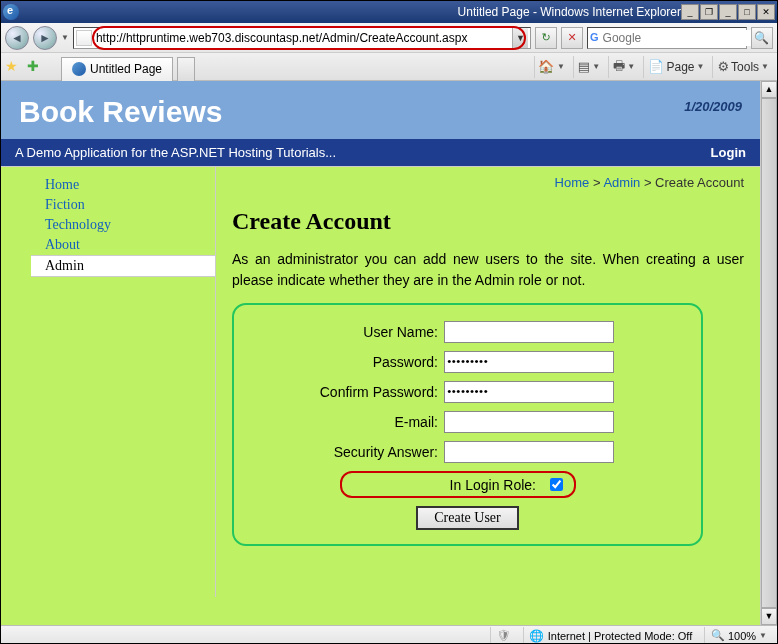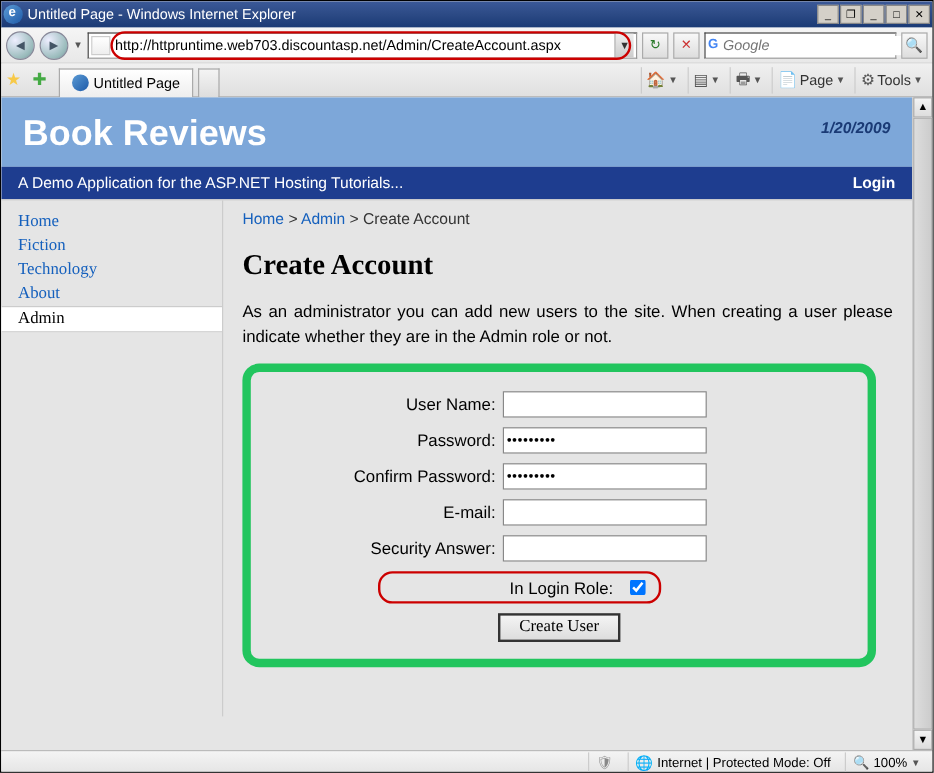--- a/index.html
+++ b/index.html
@@ -16,20 +16,21 @@
 
 
 .titlebar {
   background: linear-gradient(to bottom, #3b5998 0%, #2c4a85 50%, #1a3a75 100%);
   color: #fff;
   height: 22px;
   display: flex;
   align-items: center;
   padding: 0 2px;
   font-size: 12px;
+  text-align: right;
 }
 .titlebar .ie-icon {
   width: 16px; height: 16px;
   background: linear-gradient(135deg, #5b9bd5, #1e5aa8);
   border-radius: 50%;
   margin-right: 4px;
   position: relative;
 }
 .titlebar .ie-icon::after {
   content: "e";
@@ -147,21 +148,20 @@
   color: #4285f4;
   font-weight: bold;
   font-size: 11px;
 }
 .search-input {
   flex: 1;
   border: none;
   font-size: 12px;
   color: #3b82f6;
   outline: none;
-  font-style: italic;
 }
 .mag-btn {
   width: 22px; height: 22px;
   background: linear-gradient(#f8f8f8, #ddd);
   border: 1px solid #aaa;
   font-size: 12px;
   text-align: center;
   line-height: 20px;
 }
 
@@ -189,20 +189,21 @@
   background: linear-gradient(#fff, #eee);
   border: 1px solid #aaa;
   border-bottom: none;
   height: 24px;
   padding: 0 10px;
   display: flex;
   align-items: center;
   gap: 4px;
   margin-top: 4px;
   font-size: 12px;
+  margin-left: 12px;
 }
 .tab .ie-mini {
   width: 14px; height: 14px;
   background: linear-gradient(135deg, #5b9bd5, #1e5aa8);
   border-radius: 50%;
 }
 .newtab {
   width: 18px; height: 24px;
   background: linear-gradient(#f4f4f4, #ddd);
   border: 1px solid #aaa;
@@ -229,21 +230,21 @@
 .tool-label { font-size: 12px; color: #333; }
 
 
 .viewport {
   display: flex;
   height: 544px;
 }
 .page-scroll {
   flex: 1;
   overflow: hidden;
-  background: #e5e5e5;
+  background: #bef264;
 }
 .vscroll {
   width: 17px;
   background: #e8e8e8;
   border-left: 1px solid #ccc;
   display: flex;
   flex-direction: column;
 }
 .vscroll .sbtn {
   height: 17px;
@@ -291,20 +292,21 @@
   font-size: 13px;
   display: flex;
   justify-content: space-between;
 }
 .site-subbar .login { font-weight: bold; }
 
 
 .site-body {
   display: flex;
   border-top: 1px solid #ccc;
+  padding-left: 30px;
 }
 .sidebar {
   width: 185px;
   border-right: 1px solid #ccc;
   padding: 8px 0;
   min-height: 430px;
 }
 .sidebar a {
   display: block;
   padding: 2px 14px;
@@ -321,39 +323,40 @@
 }
 .main {
   flex: 1;
   padding: 8px 16px 16px;
   font-family: Verdana, sans-serif;
 }
 .breadcrumb {
   font-size: 13px;
   color: #333;
   margin-bottom: 18px;
+  text-align: right;
 }
 .breadcrumb a { color: #1560bd; text-decoration: none; }
 .main h1 {
   font-size: 24px;
   font-weight: bold;
   margin: 10px 0 14px;
   font-family: Verdana;
 }
 .intro {
   font-size: 14px;
   line-height: 1.5;
   text-align: justify;
   margin-bottom: 12px;
 }
 .form-box {
-  border: 7px solid #22c55e;
+  border: 2px solid #22c55e;
   border-radius: 14px;
   padding: 16px 20px 14px;
-  width: 528px;
+  width: 471px;
 }
 .form-row {
   display: flex;
   align-items: center;
   margin-bottom: 8px;
 }
 .form-row label {
   width: 190px;
   text-align: right;
   padding-right: 6px;

